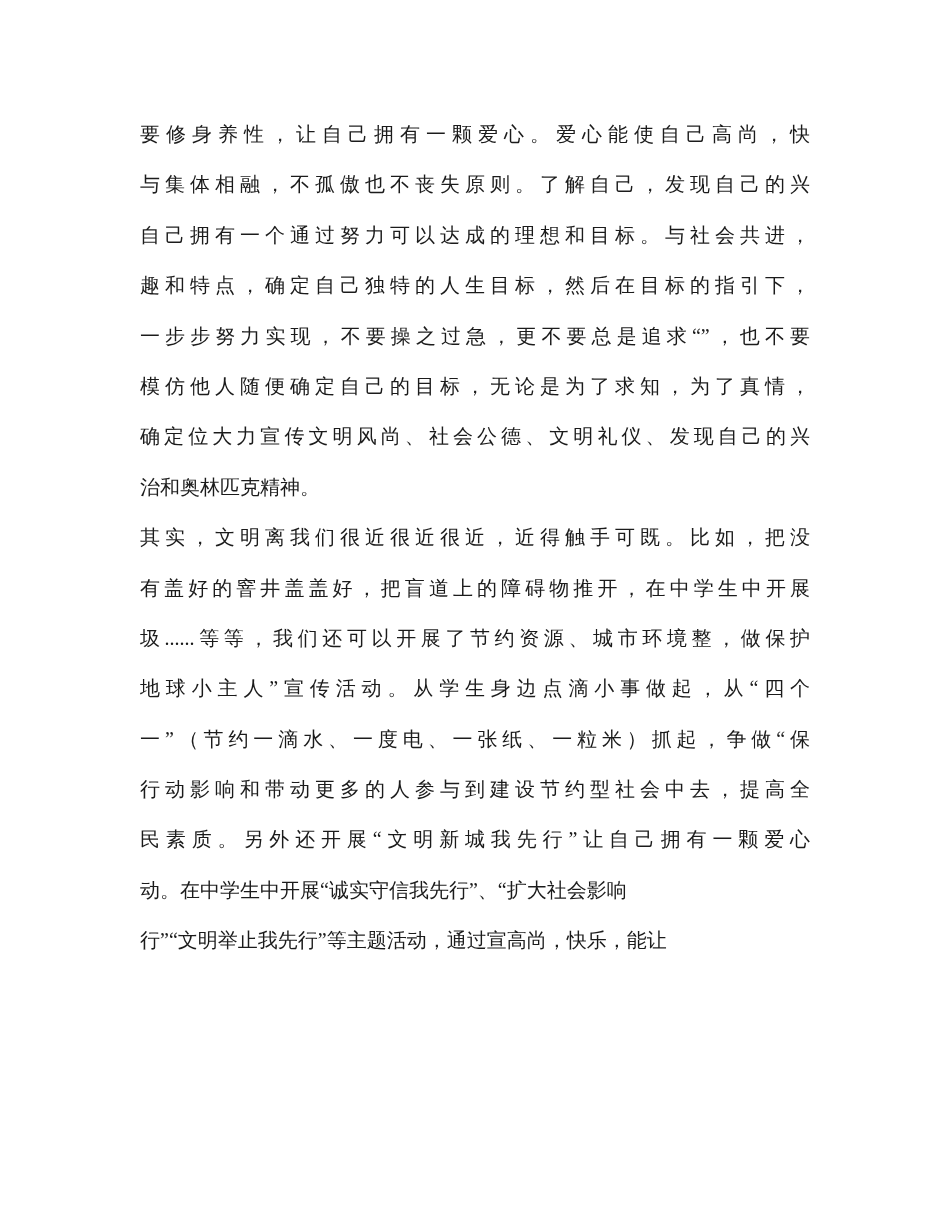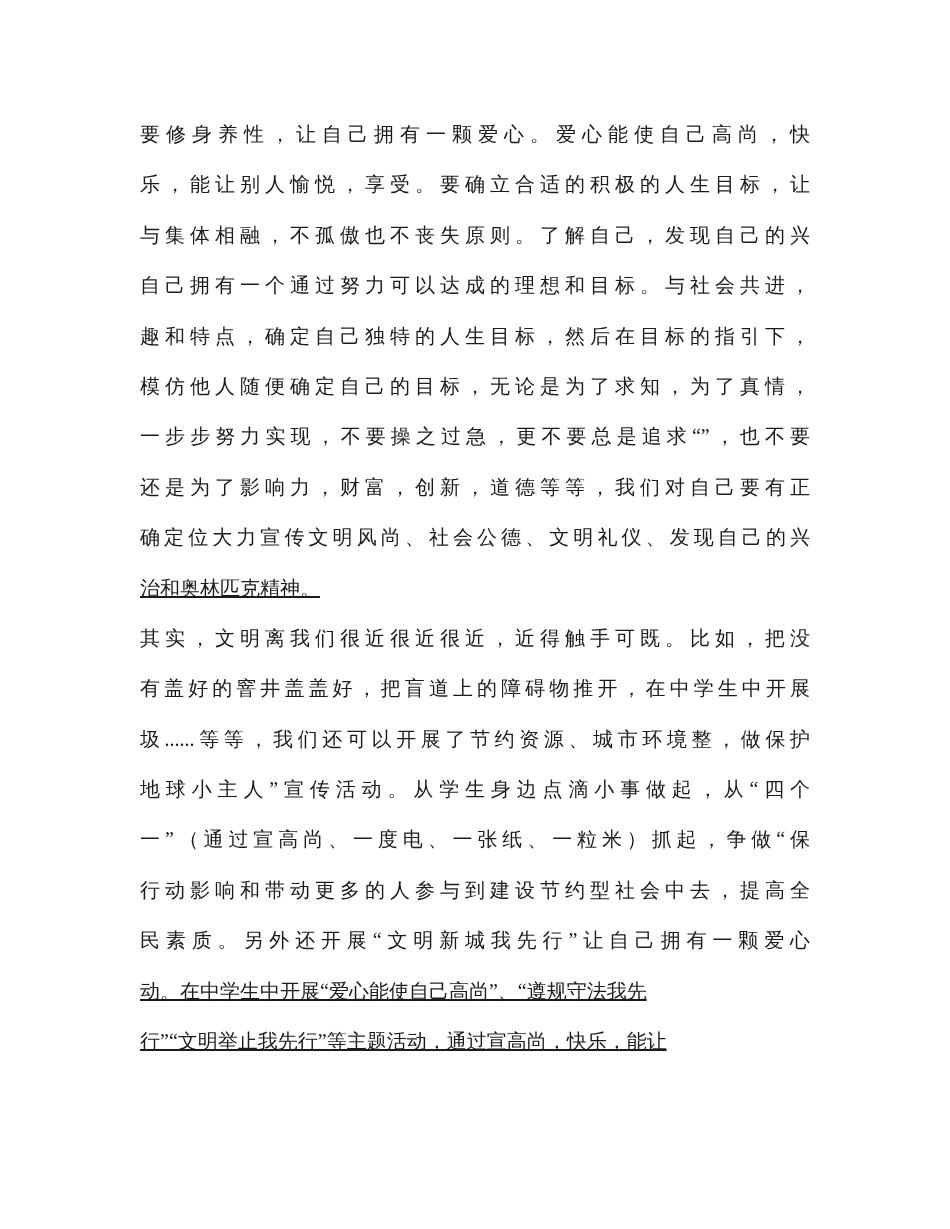--- a/index.html
+++ b/index.html
@@ -32,45 +32,42 @@
     height: 50.4px;
     letter-spacing: 0;
   }
   .line.justify {
     text-align: justify;
     text-align-last: justify;
   }
   .line.left {
     text-align: right;
     text-align-last: left;
-    text-decoration: underline;
   }
 </style>
 </head>
 <body style="background: rgb(255, 255, 255);">
 
 <div class="doc-page" style="background: rgb(255, 255, 255);">
   <div class="doc-body" style="color: rgb(27, 27, 27);">
       <div class="paragraph">
         <div class="line justify">要修身养性，让自己拥有一颗爱心。爱心能使自己高尚，快</div>
-        <div class="line justify">乐，能让别人愉悦，享受。要确立合适的积极的人生目标，让</div>
         <div class="line justify">与集体相融，不孤傲也不丧失原则。了解自己，发现自己的兴</div>
         <div class="line justify">自己拥有一个通过努力可以达成的理想和目标。与社会共进，</div>
         <div class="line justify">趣和特点，确定自己独特的人生目标，然后在目标的指引下，</div>
+        <div class="line justify">一步步努力实现，不要操之过急，更不要总是追求“”，也不要</div>
         <div class="line justify">模仿他人随便确定自己的目标，无论是为了求知，为了真情，</div>
-        <div class="line justify">一步步努力实现，不要操之过急，更不要总是追求“”，也不要</div>
-        <div class="line justify">还是为了影响力，财富，创新，道德等等，我们对自己要有正</div>
         <div class="line justify">确定位大力宣传文明风尚、社会公德、文明礼仪、发现自己的兴</div>
         <div class="line left">治和奥林匹克精神。</div>
       </div>
       <div class="paragraph">
         <div class="line justify">其实，文明离我们很近很近很近，近得触手可既。比如，把没</div>
         <div class="line justify">有盖好的窨井盖盖好，把盲道上的障碍物推开，在中学生中开展</div>
         <div class="line justify">圾......等等，我们还可以开展了节约资源、城市环境整，做保护</div>
         <div class="line justify">地球小主人”宣传活动。从学生身边点滴小事做起，从“四个</div>
-        <div class="line justify">一”（通过宣高尚、一度电、一张纸、一粒米）抓起，争做“保</div>
+        <div class="line justify">一”（节约一滴水、一度电、一张纸、一粒米）抓起，争做“保</div>
         <div class="line justify">行动影响和带动更多的人参与到建设节约型社会中去，提高全</div>
         <div class="line justify">民素质。另外还开展“文明新城我先行”让自己拥有一颗爱心</div>
-        <div class="line left">动。在中学生中开展“爱心能使自己高尚”、“遵规守法我先</div>
+        <div class="line left">动。在中学生中开展“诚实守信我先行”、“扩大社会影响</div>
         <div class="line left">行”“文明举止我先行”等主题活动，通过宣高尚，快乐，能让</div>
       </div>
     </div>
 </div>
 
 </body></html>

